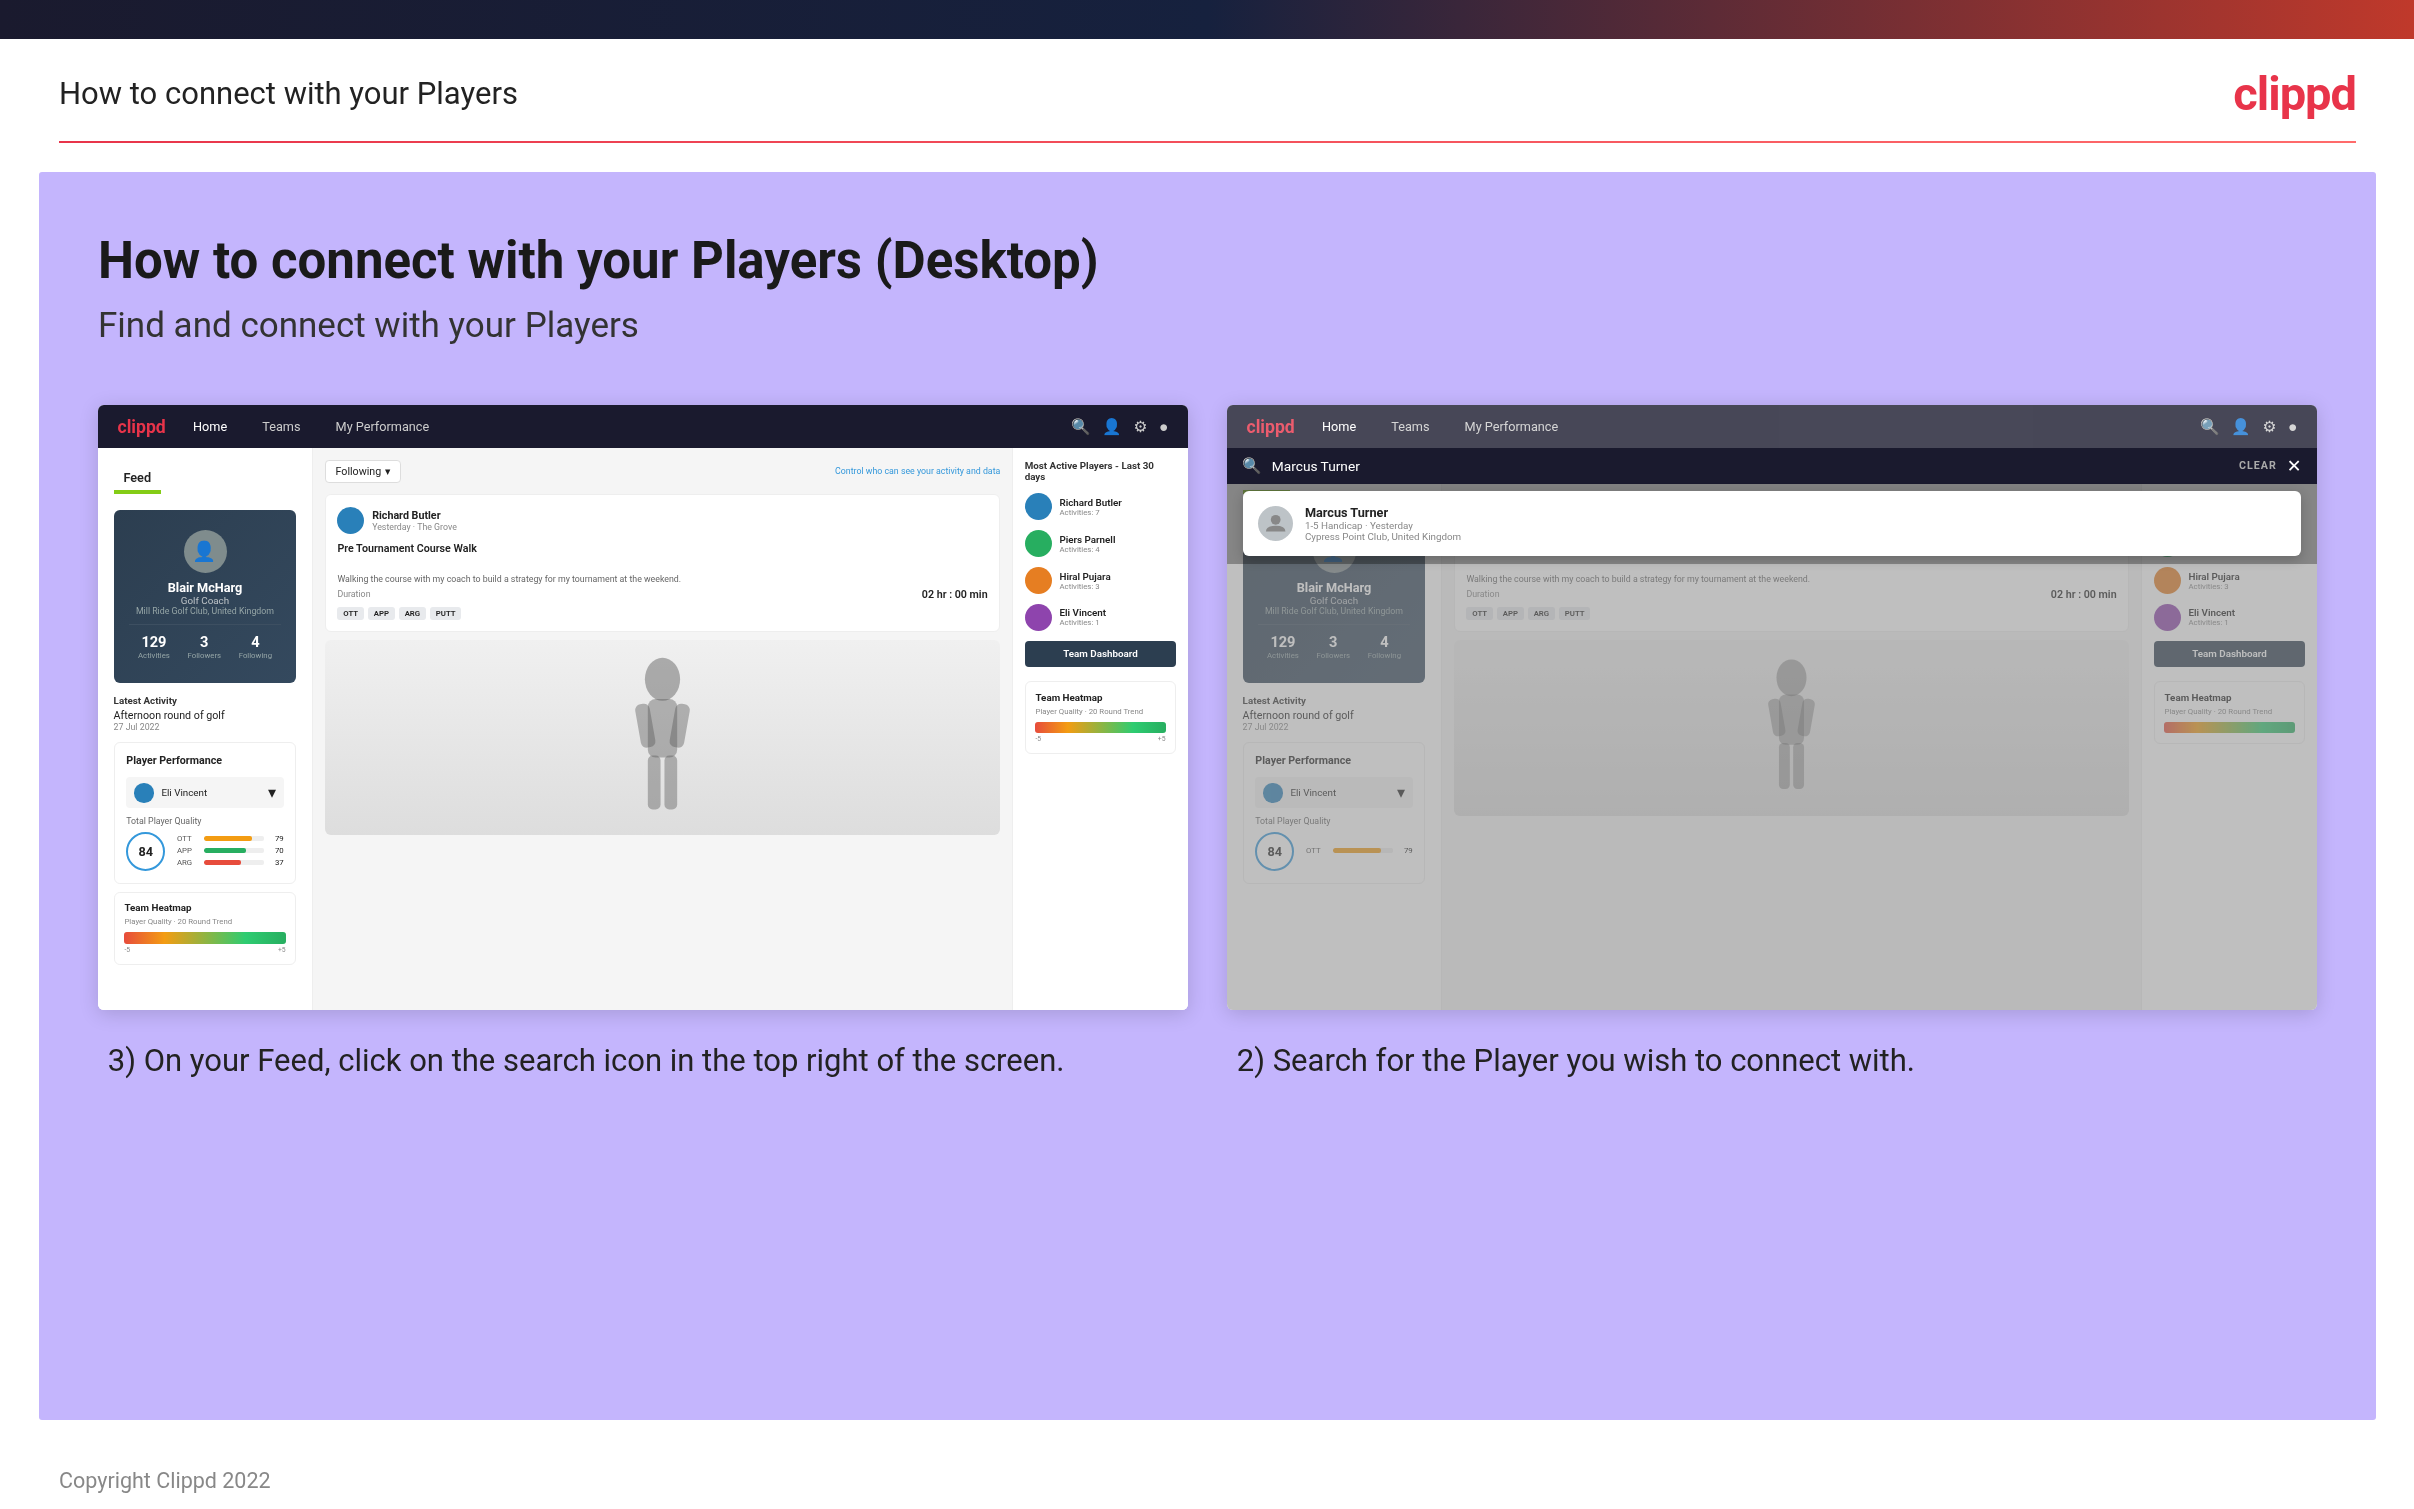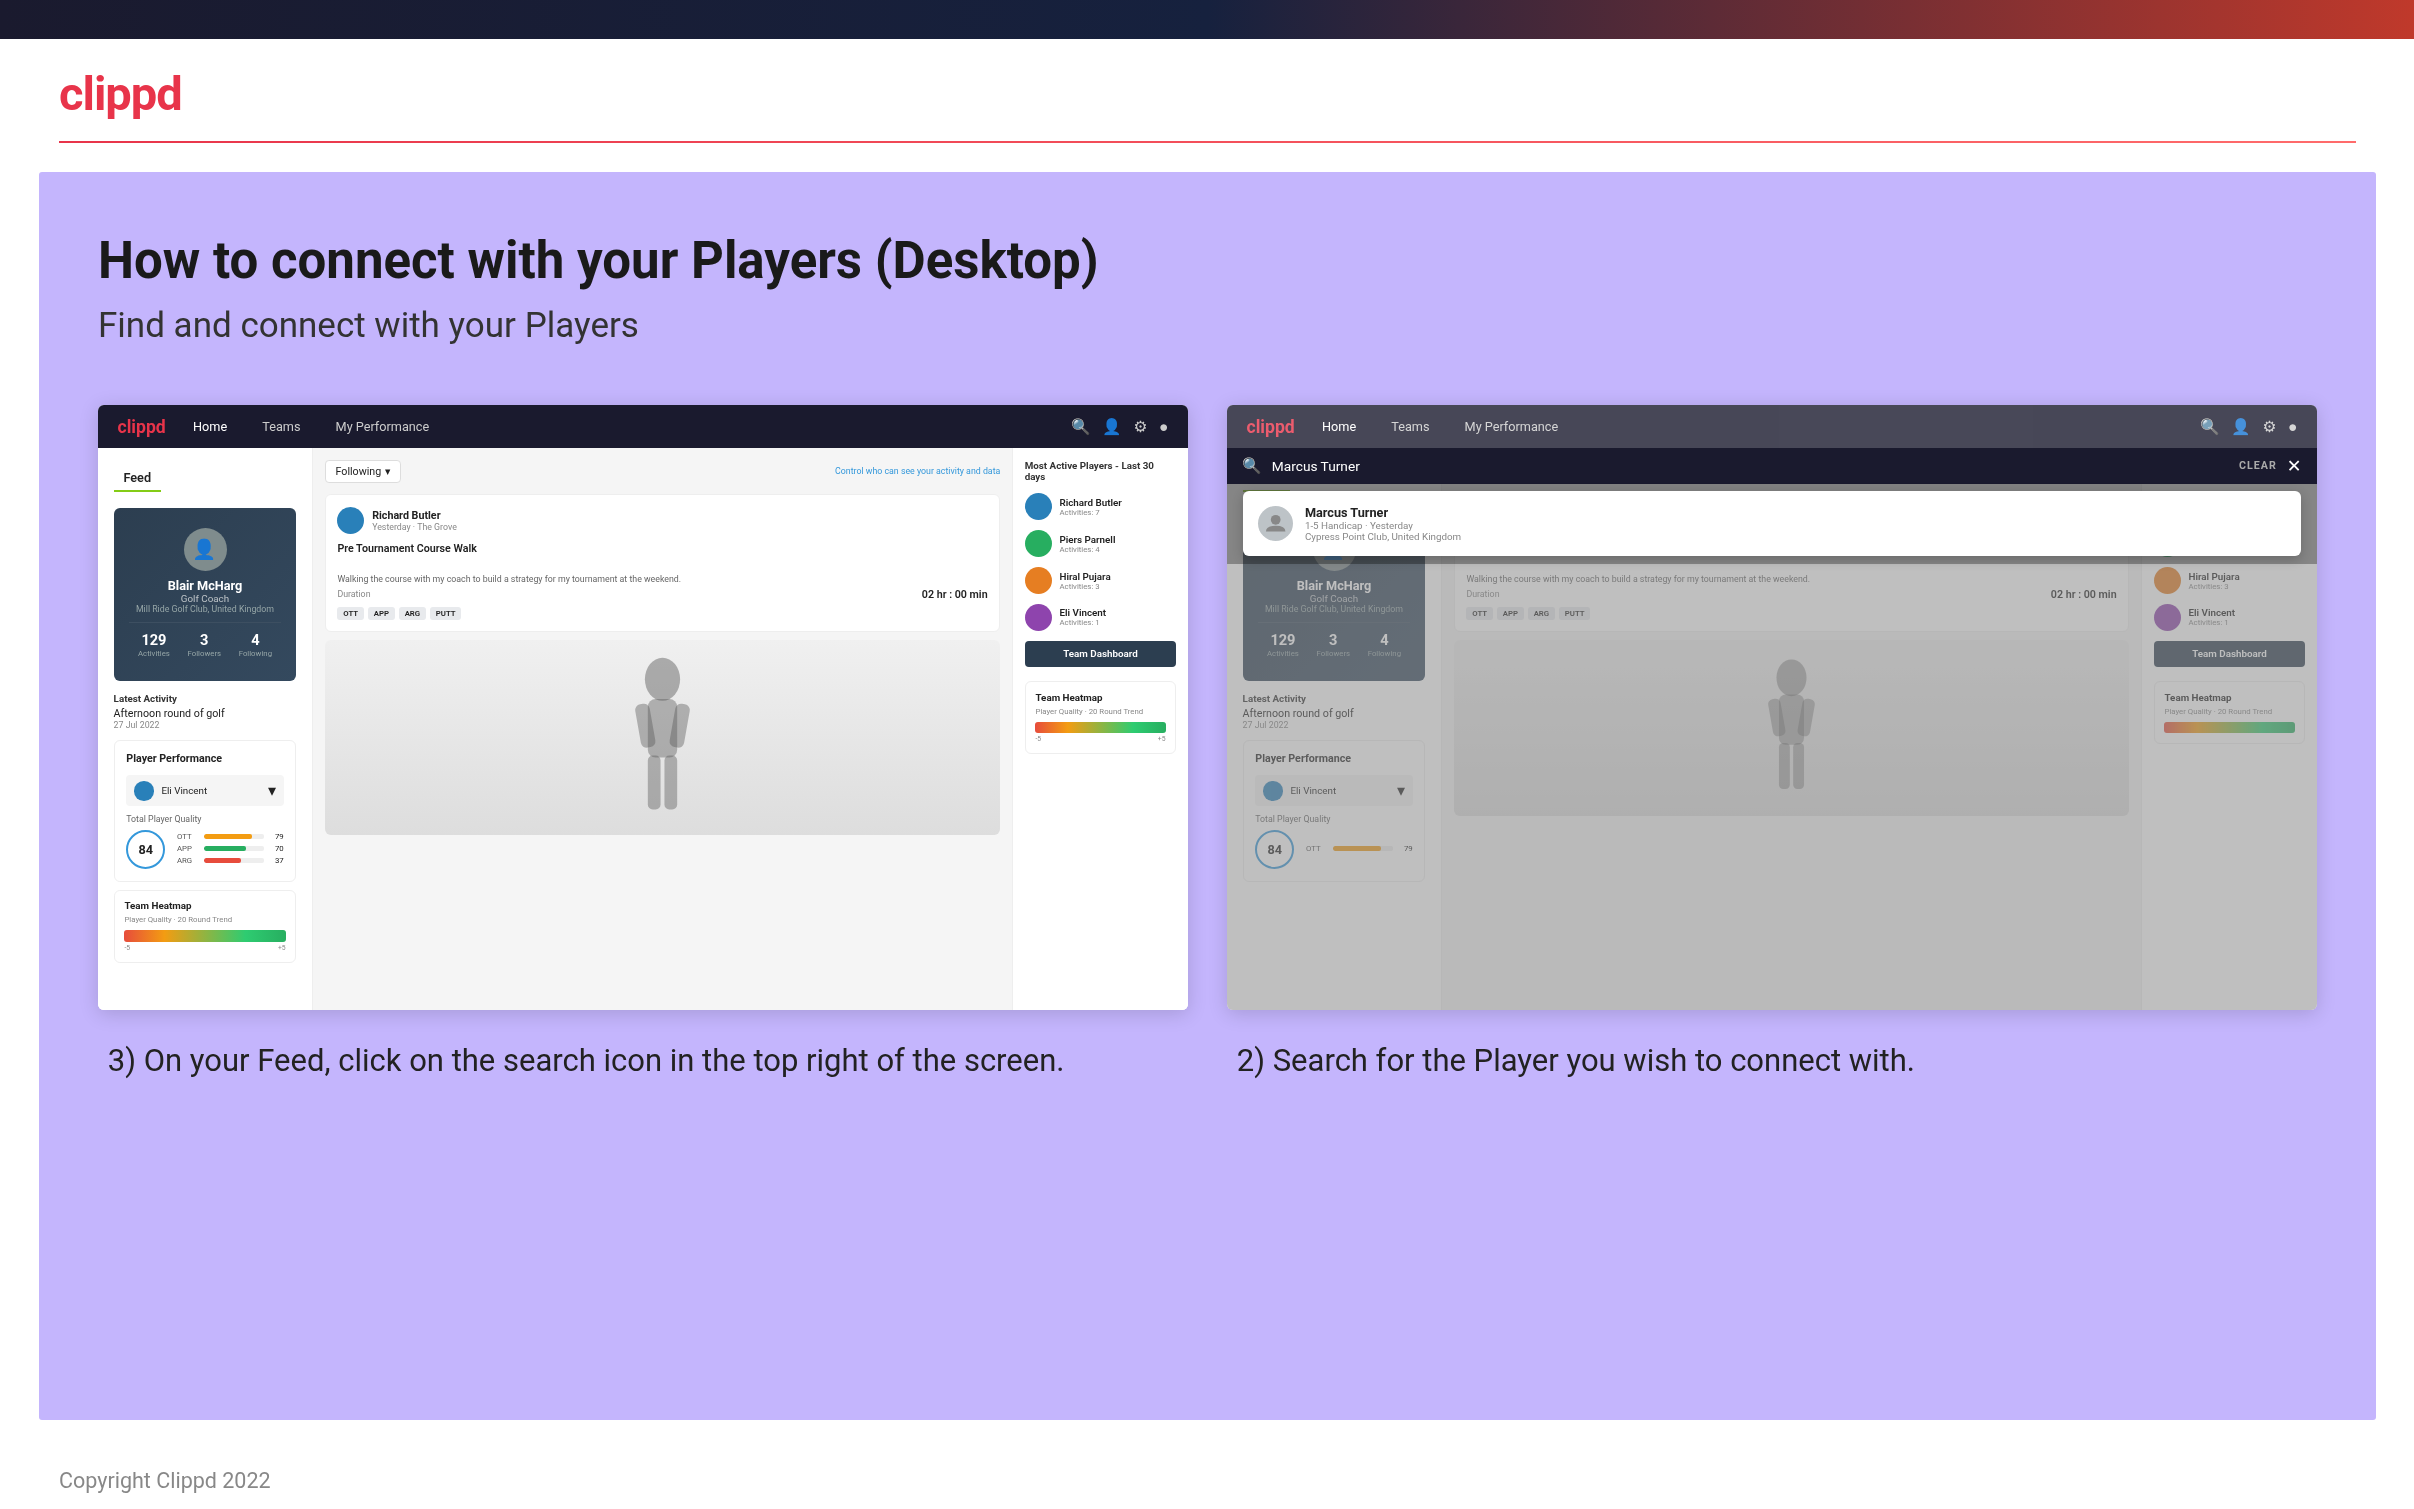--- a/index.html
+++ b/index.html
@@ -142,21 +142,21 @@
     .left-panel {
       width: 215px;
       background: #fff;
       border-right: 1px solid #eee;
       padding: 15.6px;
       flex-shrink: 0;
     }
 
     .feed-tab {
       background: #fff;
-      border-bottom: 2px solid #84cc16;
+      border-bottom: 4px solid #84cc16;
       font-size: 12.7px;
       font-weight: 600;
       color: #222;
       padding: 5.9px 9.8px;
       display: inline-block;
       margin-bottom: 15.6px;
     }
 
     .profile-banner {
       background: linear-gradient(135deg, #2c3e50 0%, #34495e 100%);
@@ -623,20 +623,21 @@
       background: rgba(0,0,0,0.25);
       z-index: 5;
     }
   </style>
 </head>
 <body>
 
 <div class="top-bar"></div>
 
 <div class="header">
+  <span class="header-title">How to connect with your Players</span>
   <span class="logo">clippd</span>
 </div>
 
 <div class="header-divider"></div>
 
 <div class="main-content">
 
   <div class="page-heading">How to connect with your Players (Desktop)</div>
   <div class="page-subheading">Find and connect with your Players</div>
 

